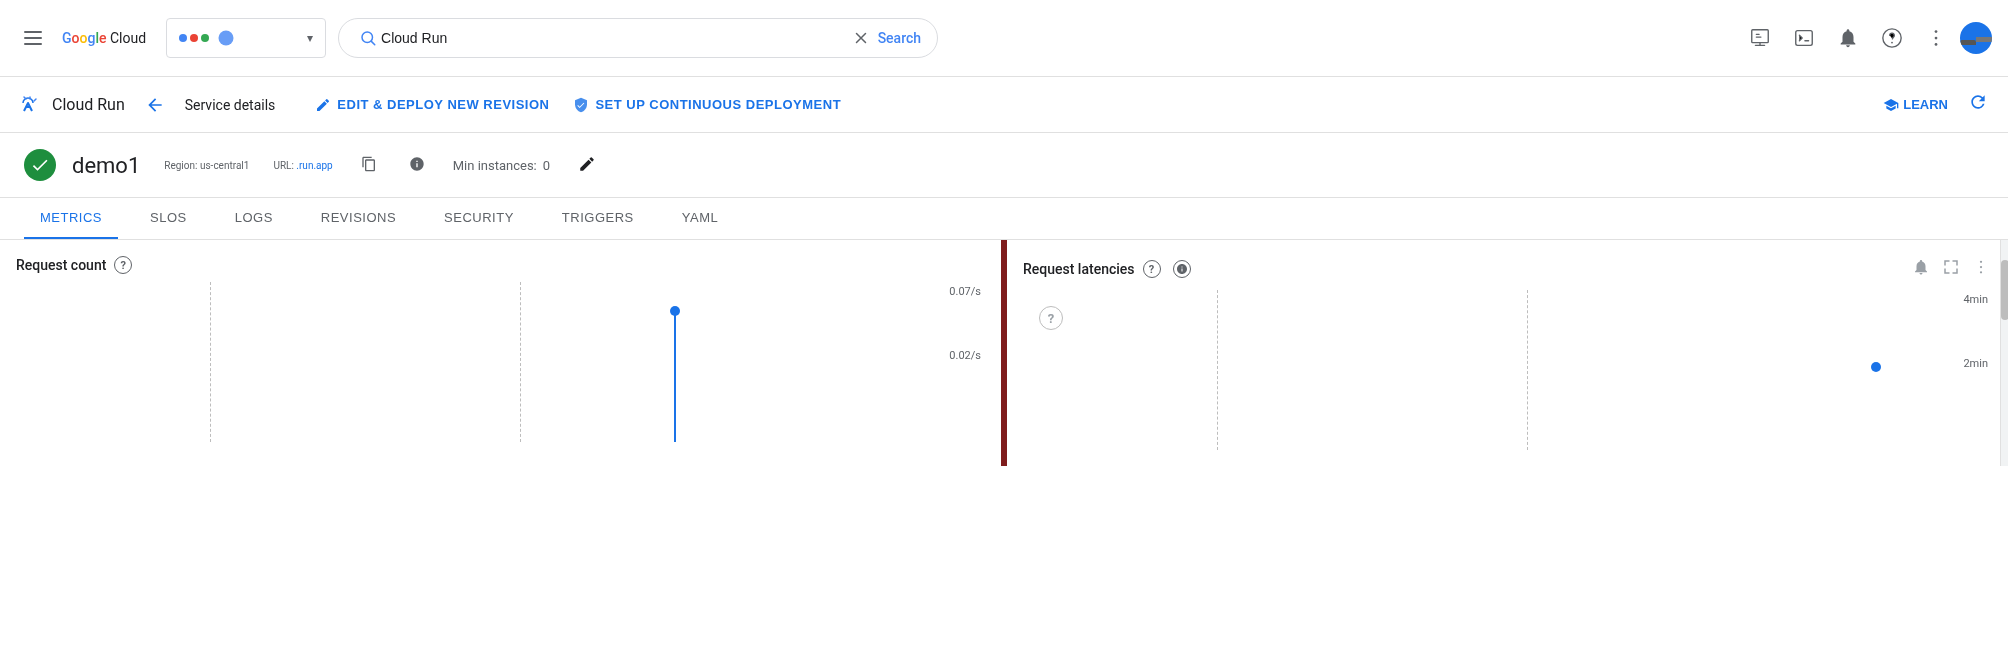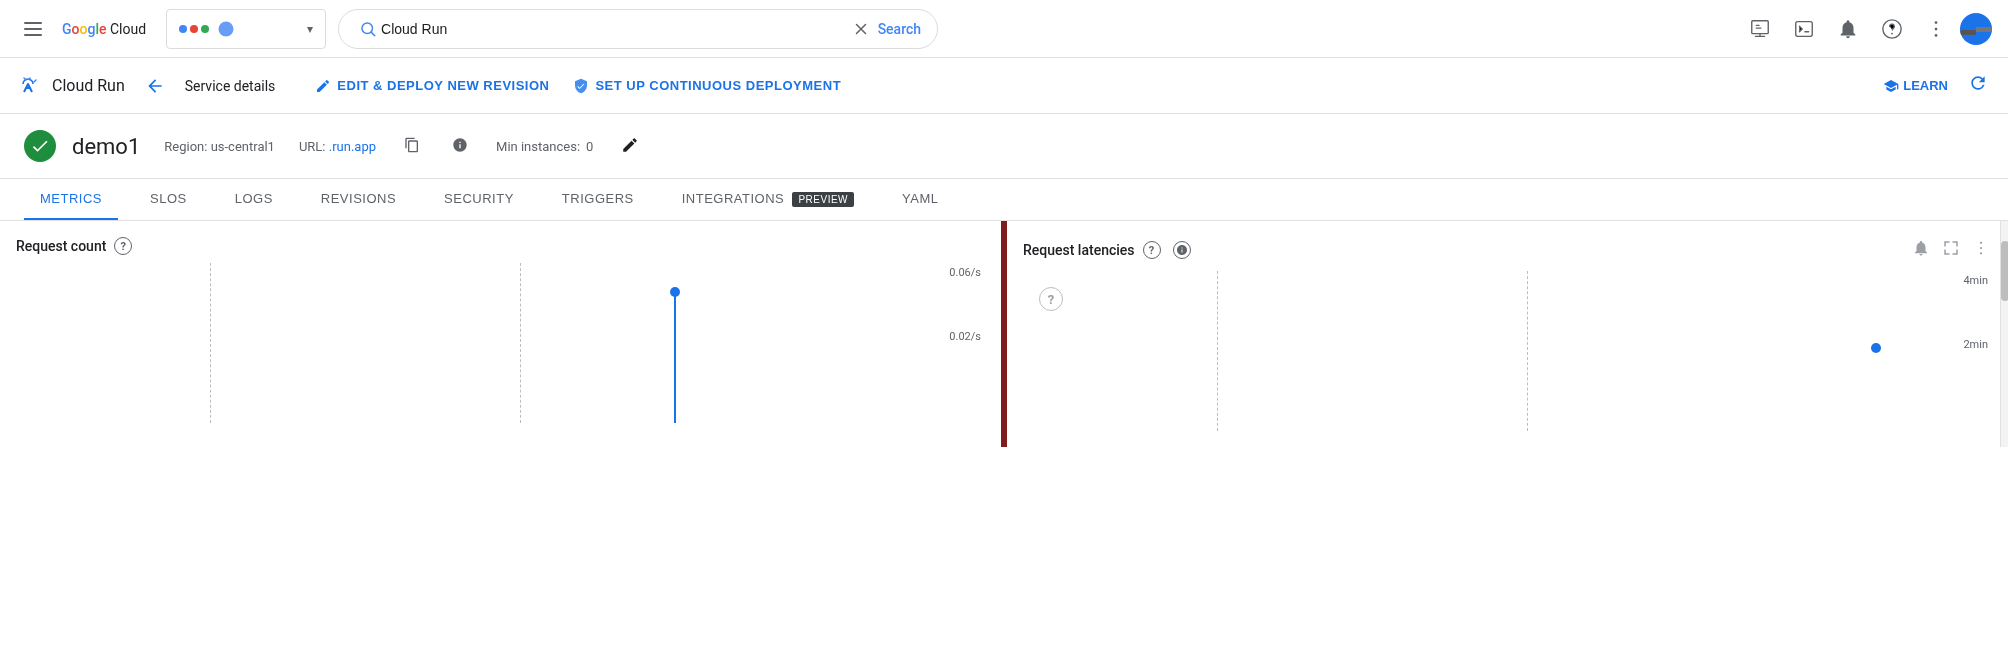--- a/index.html
+++ b/index.html
@@ -2,21 +2,21 @@
 <html><head>
   <meta charset="utf-8">
   <style>
     * { box-sizing: border-box; margin: 0; padding: 0; }
     body { font-family: 'Google Sans', Roboto, Arial, sans-serif; background: #fff; font-size: 14px; color: #202124; overflow-x: hidden; }
 
     
     .top-nav {
       display: flex;
       align-items: center;
-      height: 58px;
+      height: 77px;
       padding: 0 16px;
       border-bottom: 1px solid #e0e0e0;
       gap: 12px;
     }
     .hamburger-btn {
       background: none; border: none; cursor: pointer; padding: 8px; border-radius: 50%;
       display: flex; align-items: center; justify-content: center;
     }
     .hamburger-icon { display: flex; flex-direction: column; gap: 4px; }
     .hamburger-icon span { display: block; width: 18px; height: 2px; background: #5f6368; border-radius: 1px; }
@@ -87,21 +87,21 @@
     
     .service-info {
       display: flex; align-items: center;
       padding: 16px 24px;
       border-bottom: 1px solid #e0e0e0;
       gap: 16px;
     }
     .status-icon { width: 32px; height: 32px; border-radius: 50%; background: #1e8e3e; display: flex; align-items: center; justify-content: center; color: white; font-size: 18px; }
     .service-name { font-size: 22px; font-weight: 400; color: #202124; margin-right: 8px; }
     .service-meta { display: flex; align-items: center; gap: 24px; }
-    .meta-item { font-size: 13px; color: #5f6368; }
+    .meta-item { font-size: 10px; color: #5f6368; }
     .url-link { color: #1a73e8; text-decoration: none; }
     .icon-btn-small { background: none; border: none; cursor: pointer; color: #5f6368; padding: 4px; border-radius: 4px; }
     .min-instances { display: flex; align-items: center; gap: 6px; font-size: 13px; color: #5f6368; }
     .edit-btn { background: none; border: none; cursor: pointer; color: #202124; padding: 4px; }
 
     
     .tabs-bar {
       display: flex; align-items: center;
       padding: 0 24px;
       border-bottom: 1px solid #e0e0e0;
@@ -378,37 +378,33 @@
   </div>
 </div>
 
 <div class="tabs-bar">
   <button class="tab active">METRICS</button>
   <button class="tab">SLOS</button>
   <button class="tab">LOGS</button>
   <button class="tab">REVISIONS</button>
   <button class="tab">SECURITY</button>
   <button class="tab">TRIGGERS</button>
-  <button class="tab">
-    <span>INTEGRATIONS</span>
-    <span class="tab-preview-badge">PREVIEW</span>
-  </button>
   <button class="tab">YAML</button>
 </div>
 
 <div class="charts-area">
 
   <div class="chart-panel">
     <div class="chart-header">
       <span class="chart-title">Request count</span>
       <div class="help-icon">?</div>
     </div>
     <div class="chart-body">
 
-      <span class="y-label" style="top: 2%;">0.06/s</span>
+      <span class="y-label" style="top: 2%;">0.07/s</span>
       <span class="y-label" style="top: 42%;">0.02/s</span>
 
       <div class="dashed-line" style="left: 20%;"></div>
       <div class="dashed-line" style="left: 52%;"></div>
 
       <div class="data-line-v" style="left: 68%; top: 18%; height: 82%; bottom: 0;"></div>
       <div class="data-point" style="left: 68%; top: 18%;"></div>
     </div>
   </div>
 

